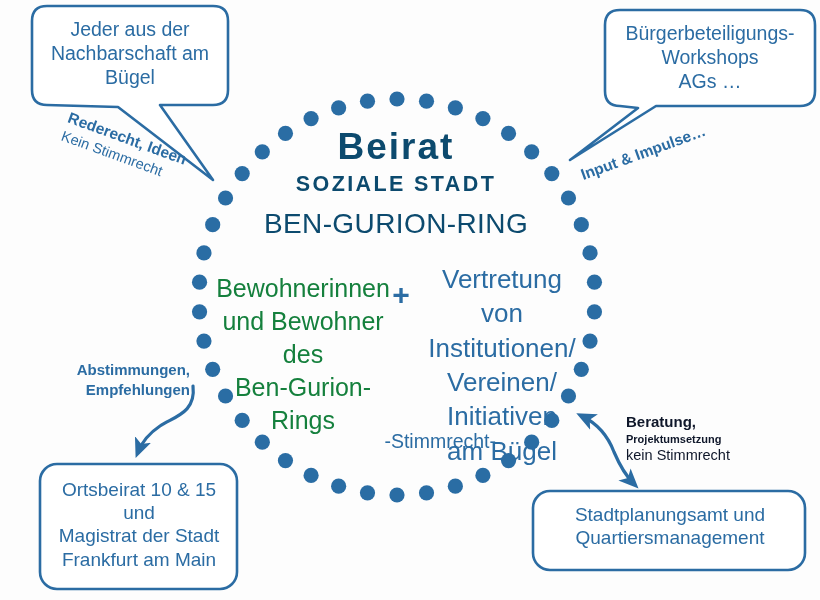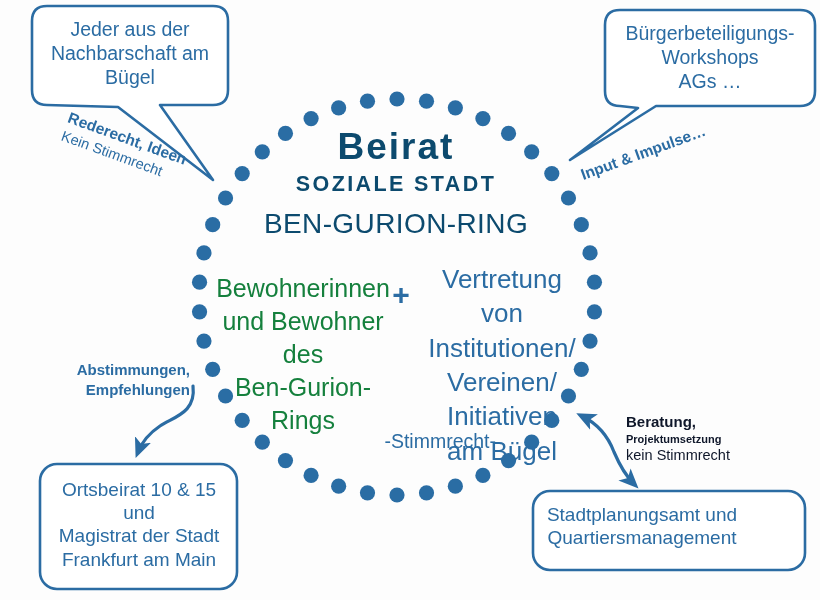--- a/index.html
+++ b/index.html
@@ -44,21 +44,21 @@
     color: #2b6ca3;
   }
 
   
   #bubble-tl-text { left: 38px;  top: 18px;  width: 184px; }
   
   #bubble-tr-text { left: 608px; top: 22px;  width: 204px; }
   
   #box-bl-text    { left: 44px;  top: 478px; width: 190px; }
   
-  #box-br-text    { left: 512px; top: 503px; width: 260px; }
+  #box-br-text    { left: 540px; top: 503px; width: 260px; }
 
   
   #circle-title {
     position: absolute;
     left: 246px;
     top: 128px;
     width: 300px;
     text-align: center;
     color: #0c4a6e;
   }

